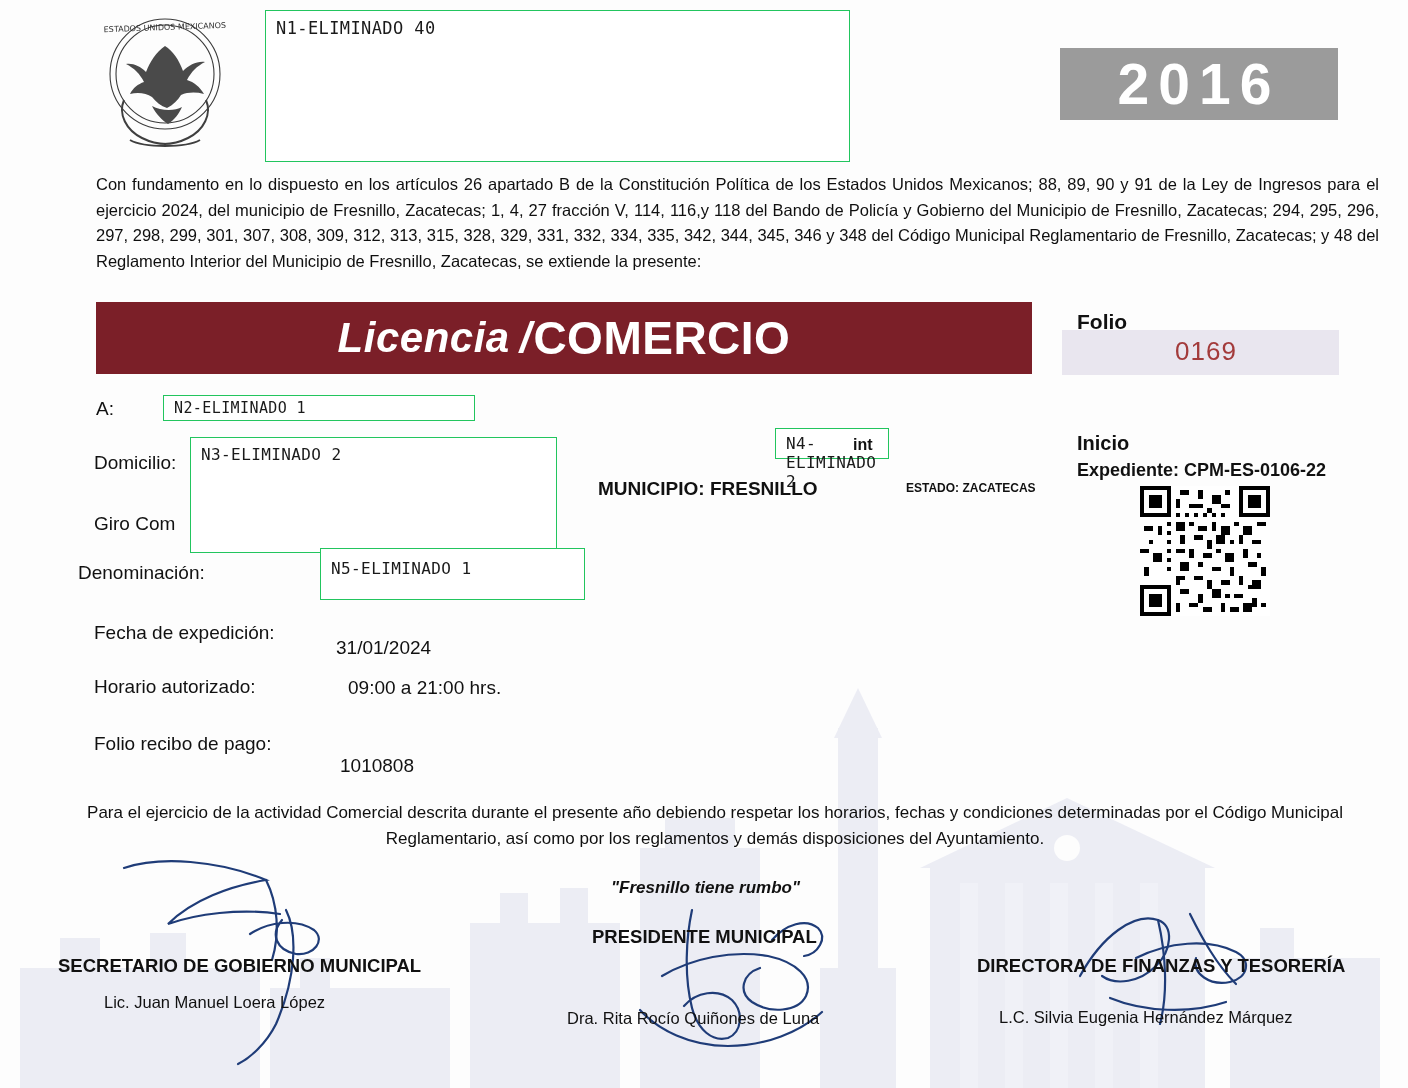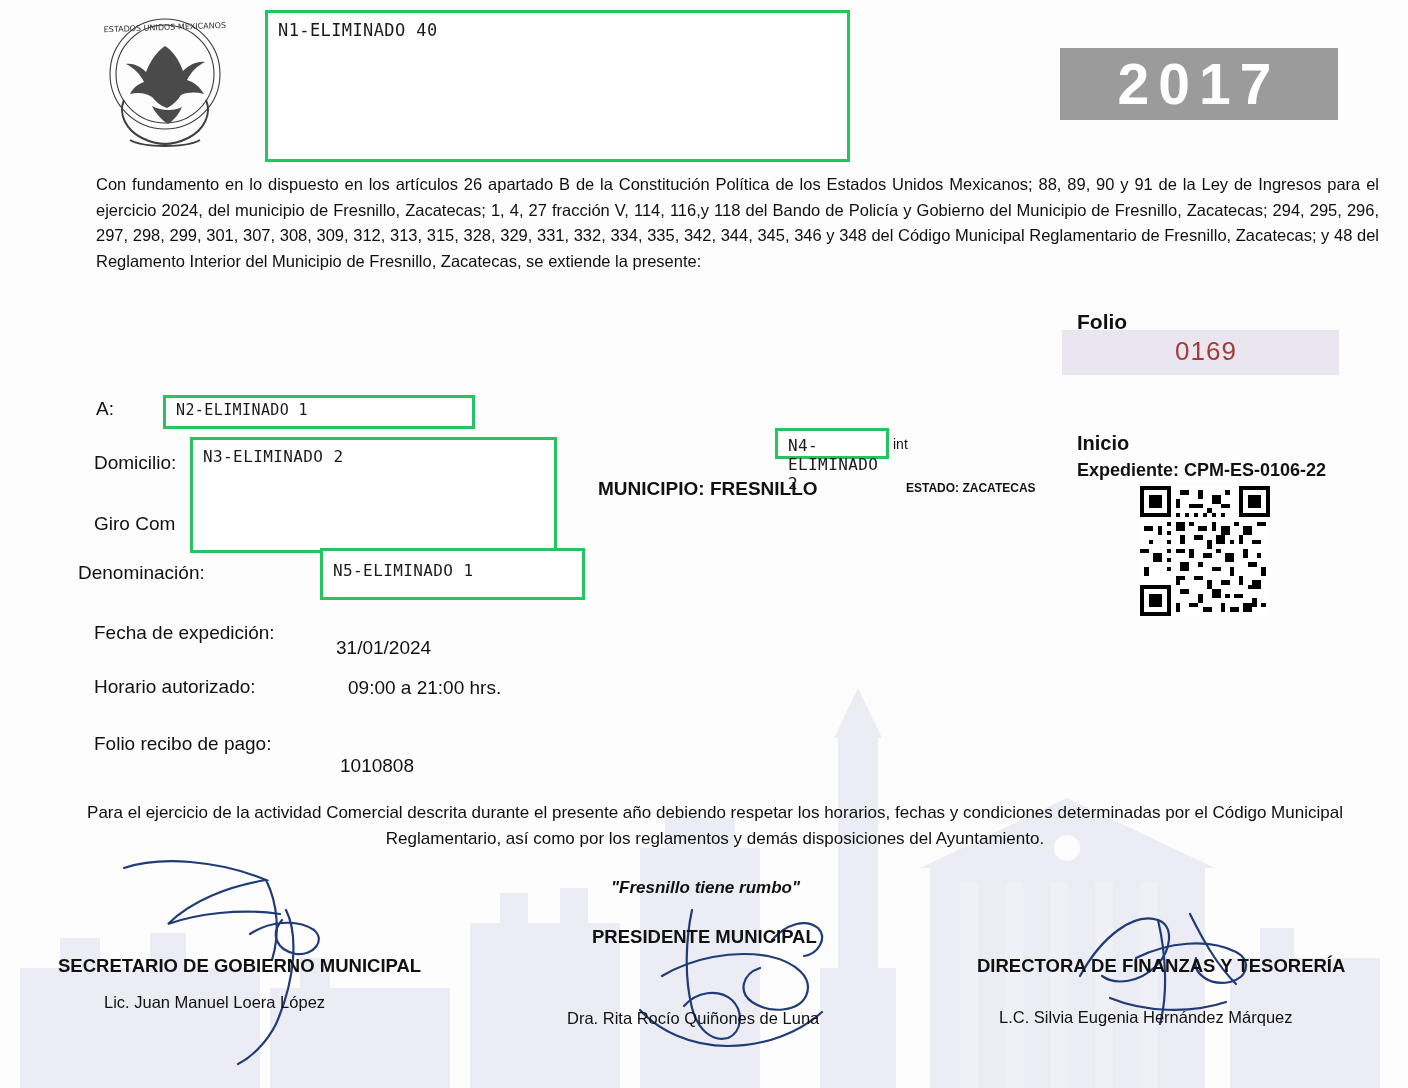--- a/index.html
+++ b/index.html
@@ -33,32 +33,32 @@
     position: absolute;
     left: 78px;
     top: 8px;
     width: 175px;
     height: 160px;
   }
 
   
   .nbox {
     position: absolute;
-    border: 3px solid #22c55e;
+    border: 1px solid #22c55e;
     background: #ffffff;
     font-family: "DejaVu Sans Mono", monospace;
     font-size: 17px;
     color: #1a1a1a;
     letter-spacing: 0.4px;
     box-sizing: border-box;
   }
   .nbox span { display: block; padding: 7px 10px 0 10px; }
 
   #n1 { left: 265px; top: 10px; width: 585px; height: 152px; }
-  #n2 { left: 163px; top: 395px; width: 312px; height: 34px; font-size: 15px; }
+  #n2 { left: 163px; top: 395px; width: 312px; height: 26px; font-size: 15px; }
   #n2 span { padding-top: 3px; }
   #n3 { left: 190px; top: 437px; width: 367px; height: 116px; font-size: 16px; }
   #n4 { left: 775px; top: 428px; width: 114px; height: 31px; font-size: 16px; }
   #n4 span { padding-top: 5px; }
   #n5 { left: 320px; top: 548px; width: 265px; height: 52px; font-size: 16px; }
   #n5 span { padding-top: 10px; }
 
   
   .year-badge {
     position: absolute;
@@ -196,24 +196,24 @@
   }
   .estado {
     position: absolute;
     left: 906px;
     top: 481px;
     font-size: 12px;
     font-weight: bold;
   }
   .int-suffix {
     position: absolute;
-    left: 893px;
+    left: 853px;
     top: 436px;
-    font-size: 14px;
-    font-weight: normal;
+    font-size: 16px;
+    font-weight: bold;
   }
 
   
   .qr {
     position: absolute;
     left: 1140px;
     top: 486px;
     width: 130px;
     height: 130px;
   }
@@ -315,30 +315,35 @@
       <path d="M74 98 C78 106 84 112 90 116 C96 112 101 106 104 99 C97 103 83 103 74 98 Z"></path>
     </g>
 
     <g fill="none" stroke="#3f3f3f" stroke-width="2">
       <path d="M46 92 C40 106 48 122 64 130 C74 135 84 136 88 136"></path>
       <path d="M128 92 C134 106 126 122 110 130 C100 135 90 136 86 136"></path>
       <path d="M52 132 C66 140 108 140 122 132"></path>
     </g>
   </svg>
 
-  <div class="year-badge">2017</div>
+  <div class="year-badge">2016</div>
 
   <div class="nbox" id="n1">
     <span>N1-ELIMINADO 40</span>
   </div>
 
   <div class="legal">
     <p>Con fundamento en lo dispuesto en los artículos 26 apartado B de la Constitución Política de los Estados Unidos Mexicanos; 88, 89, 90 y 91 de la Ley de Ingresos para el ejercicio 2024, del municipio de Fresnillo, Zacatecas; 1, 4, 27 fracción V, 114, 116,y 118 del Bando de Policía y Gobierno del Municipio de Fresnillo, Zacatecas; 294, 295, 296, 297, 298, 299, 301, 307, 308, 309, 312, 313, 315, 328, 329, 331, 332, 334, 335, 342, 344, 345, 346 y 348 del Código Municipal Reglamentario de Fresnillo, Zacatecas; y 48 del Reglamento Interior del Municipio de Fresnillo, Zacatecas, se extiende la presente:</p>
   </div>
 
+  <div class="title-bar">
+    <span class="t1">Licencia</span>
+    <span class="slash">/</span>
+    <span class="t2">COMERCIO</span>
+  </div>
 
   <div class="folio-label">Folio</div>
   <div class="folio-strip"></div>
   <div class="folio-value">0169</div>
 
   <div class="inicio">Inicio</div>
   <div class="expediente">Expediente: CPM-ES-0106-22</div>
 
   <div class="flabel" id="lbl-a">A:</div>
   <div class="flabel" id="lbl-dom">Domicilio:</div>

